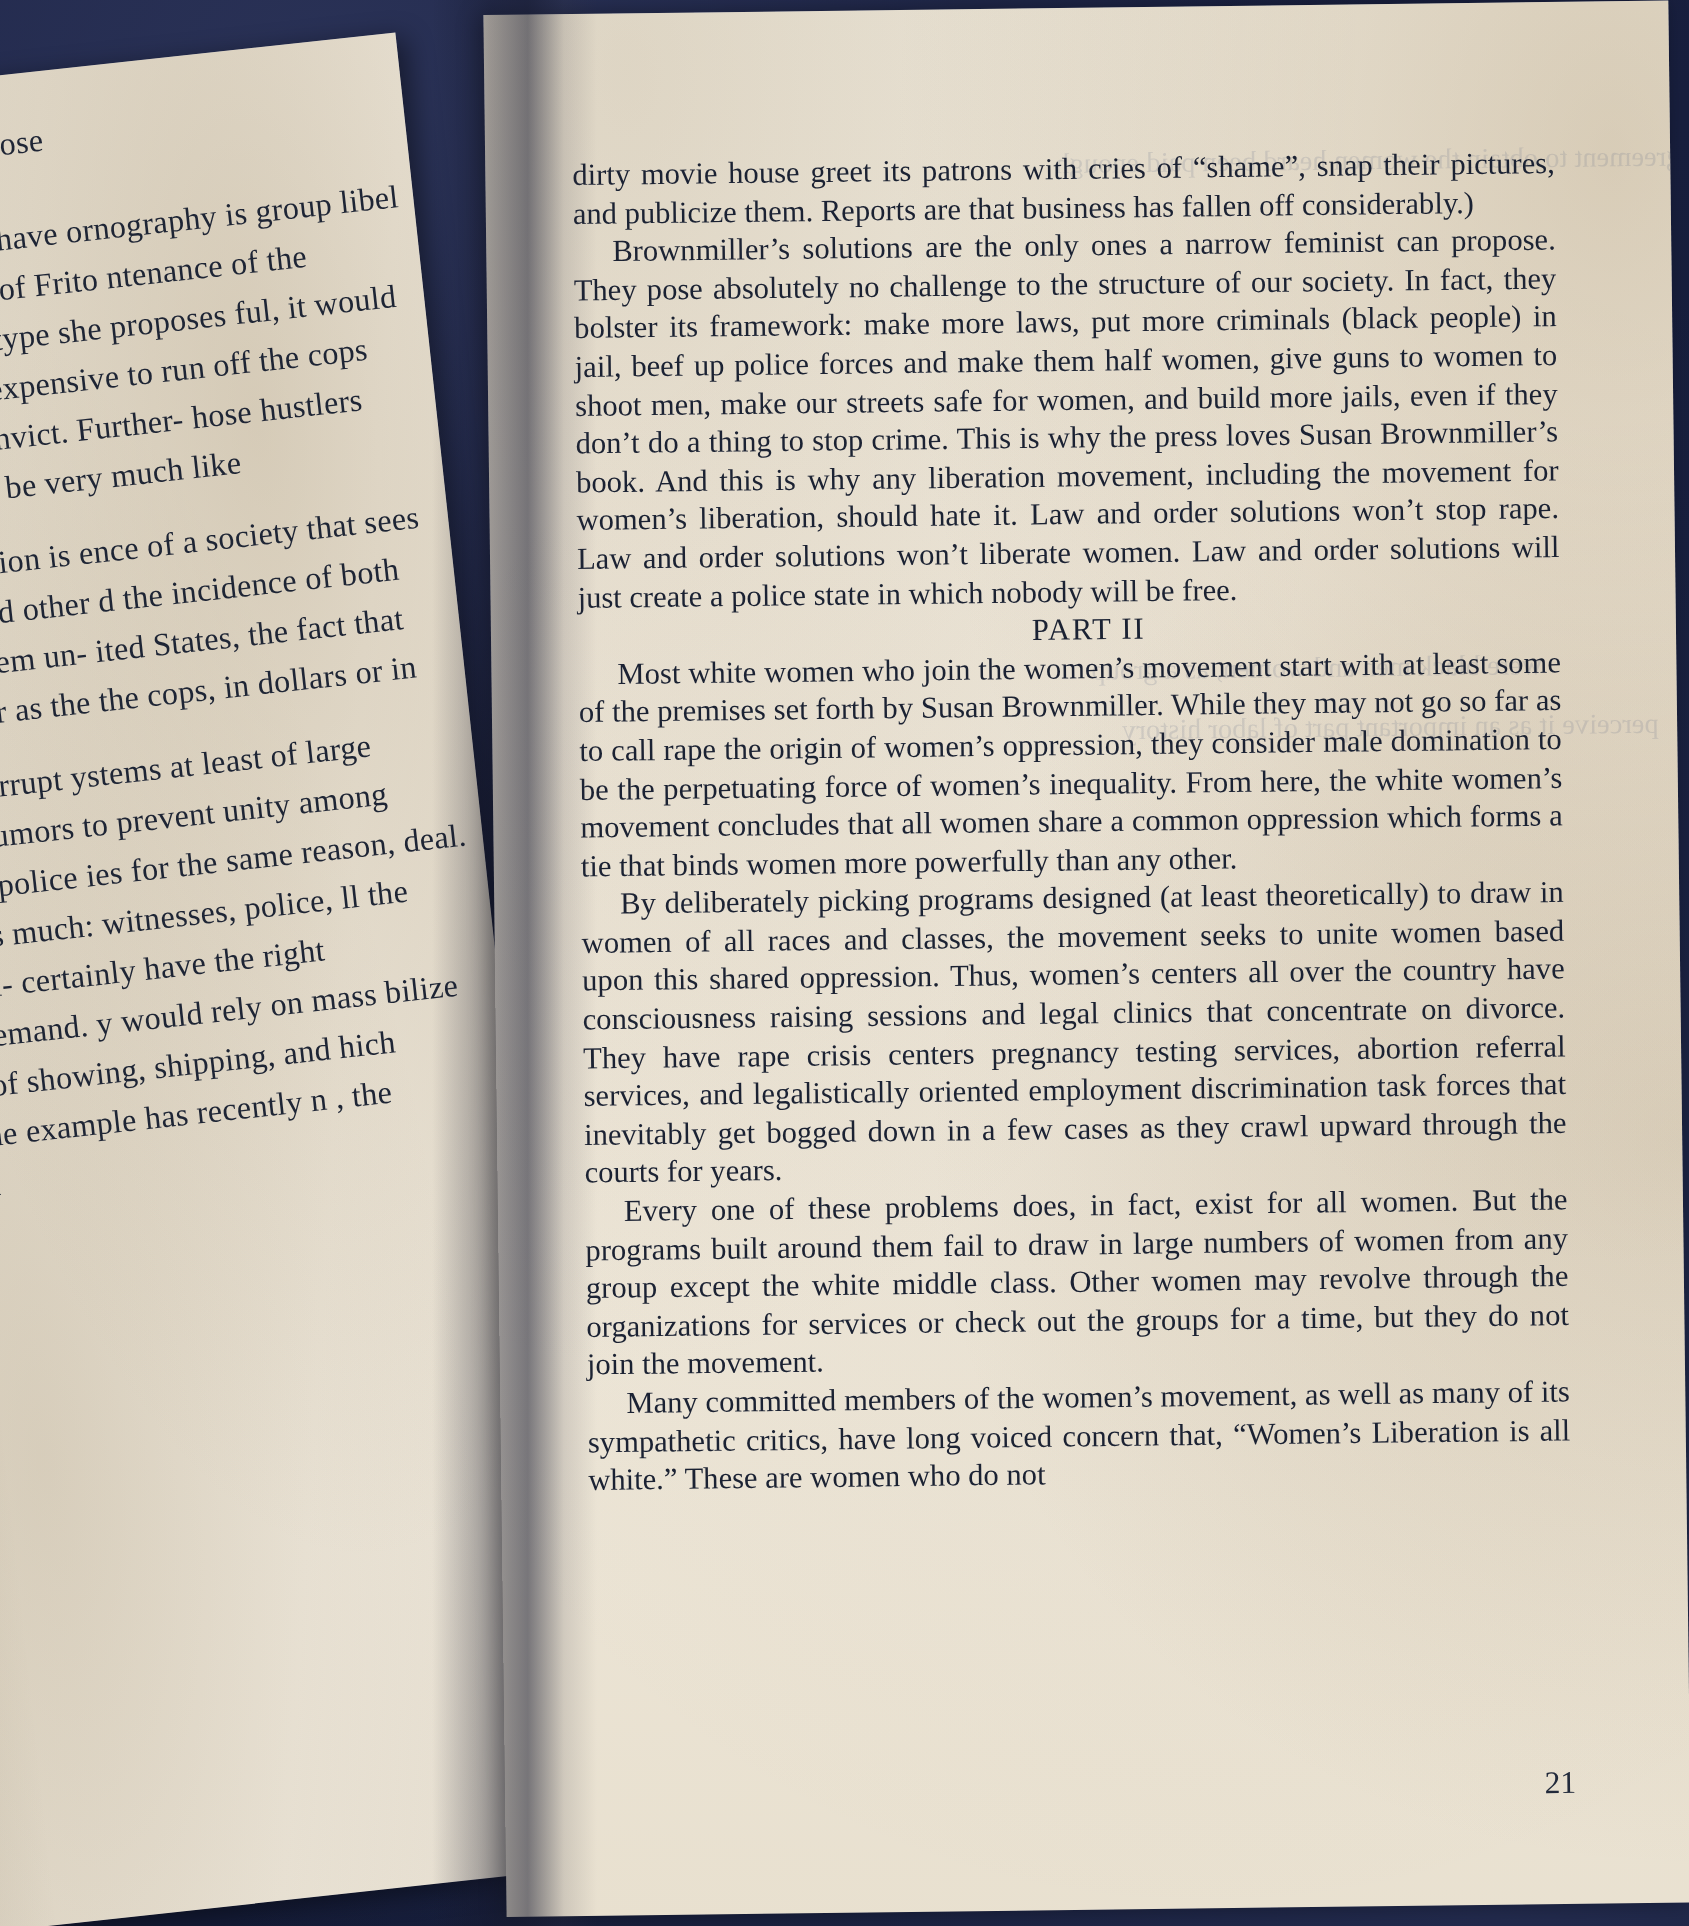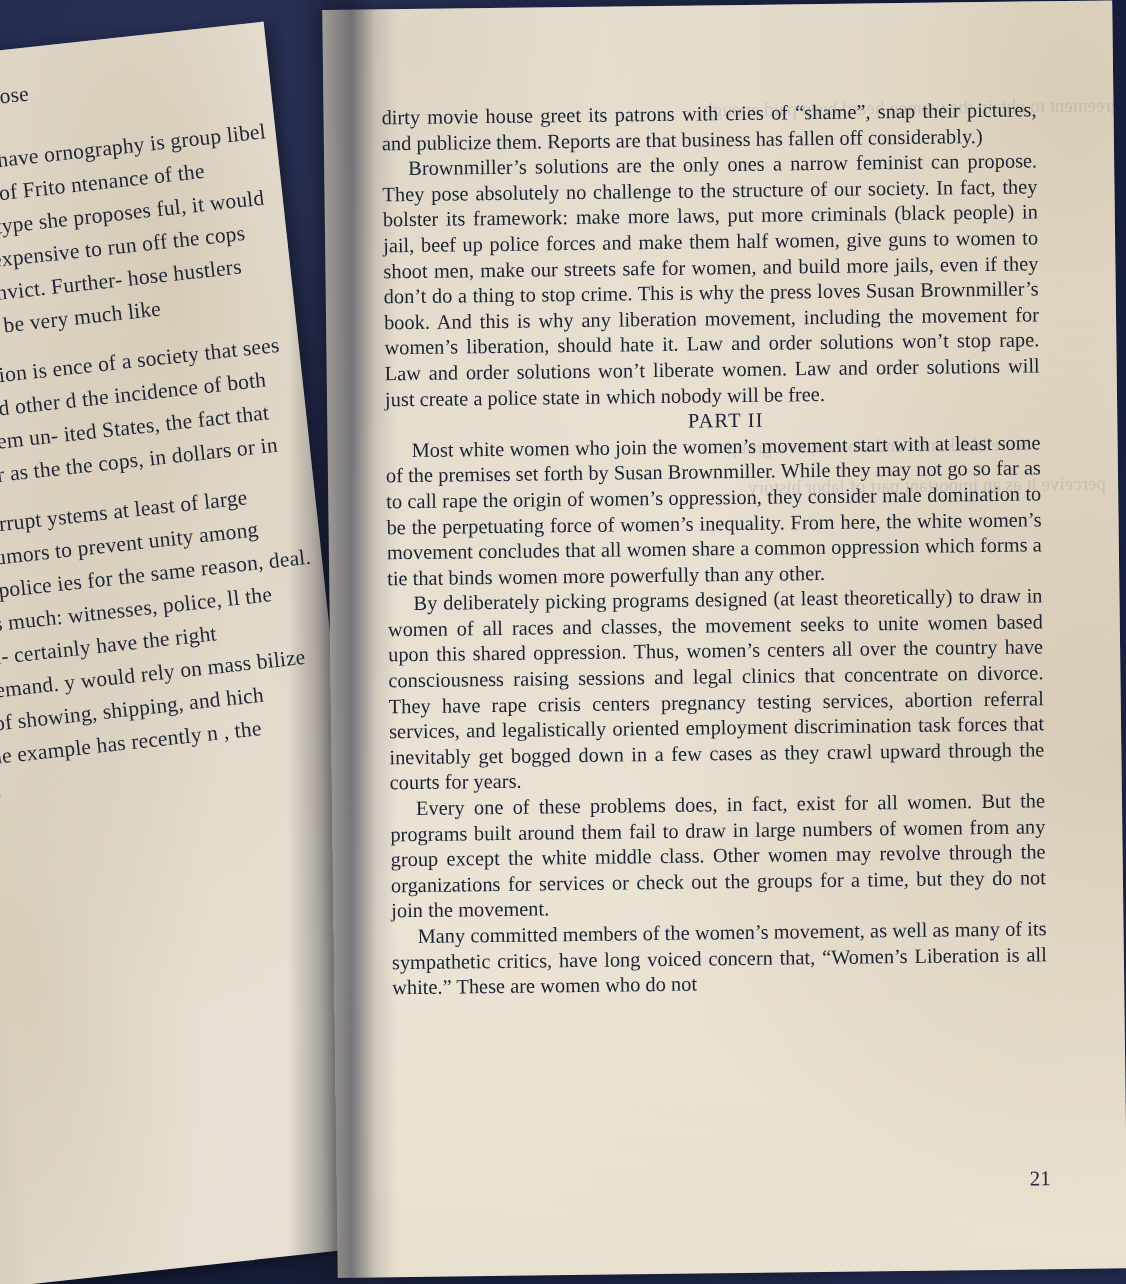--- a/index.html
+++ b/index.html
@@ -138,21 +138,21 @@
   .part-heading {
     text-align: center;
     margin: 30px 0 24px 0;
     font-size: 20.4px;
     letter-spacing: 1.2px;
     text-indent: 0;
   }
   .folio {
     position: absolute;
     right: 76px;
-    bottom: 78px;
+    bottom: 68px;
     font-size: 21px;
     color: #222a3b;
     font-family: "Liberation Serif", serif;
   }
 
   
   .ghost {
     position: absolute;
     color: rgba(90, 100, 130, 0.17);
     font-size: 19px;

